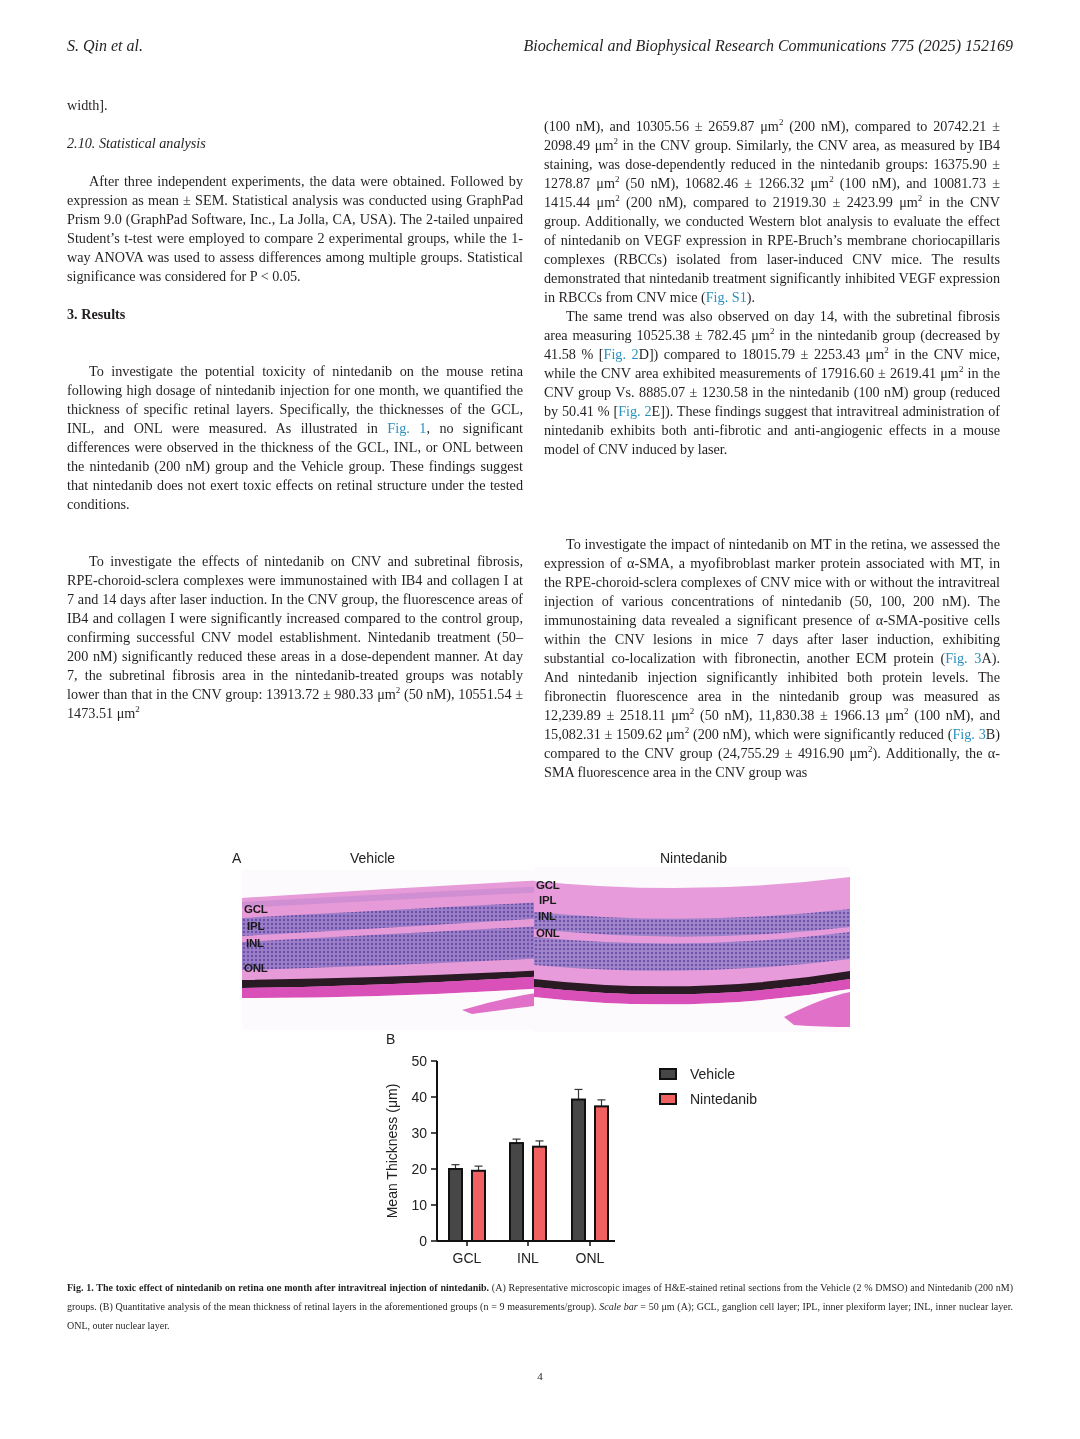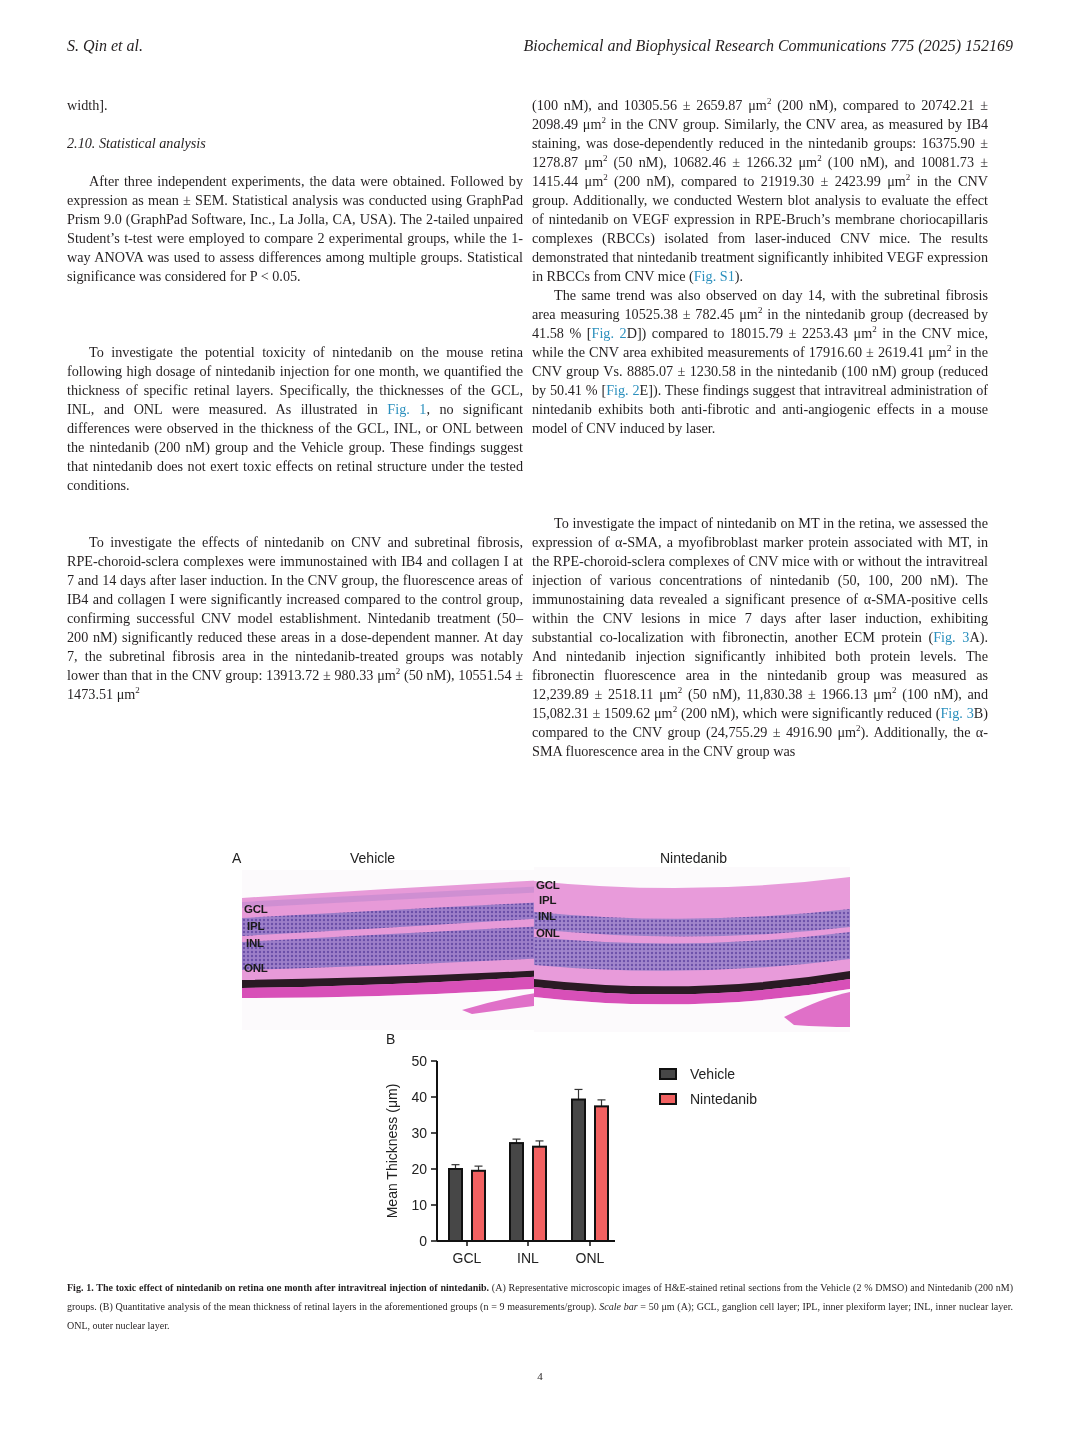--- a/index.html
+++ b/index.html
@@ -2,21 +2,21 @@
 <html><head>
 <meta charset="utf-8">
 <style>
   html, body { margin:0; padding:0; background:#ffffff; }
   body { width:1080px; height:1439px; position:relative; font-family:"Liberation Serif","DejaVu Serif",serif; color:#231f20; overflow:hidden; }
   .running-head { position:absolute; top:37px; font-style:italic; font-size:16px; }
   .rh-left { left:67px; }
   .rh-right { right:67px; }
   .col { position:absolute; top:96px; width:456px; font-size:14.2px; line-height:19px; text-align:justify; }
   .col-left { left:67px; }
-  .col-right { left:532px; }
+  .col-right { left:544px;margin-top:21px; }
   .col p { margin:0; }
   .indent { text-indent:22px; }
   .sec-title { font-weight:bold; margin:0; }
   .subsec { font-style:italic; margin:0; }
   .link { color:#2a8fbd; }
   sup { font-size:9px; line-height:0; }
   .gap-s { height:19px; }
 
   .fig { position:absolute; left:0; top:845px; width:1080px; height:420px; font-family:"Liberation Sans","DejaVu Sans",sans-serif; }
   .panel-label { position:absolute; font-size:14px; color:#222; }
@@ -38,20 +38,21 @@
 <div class="running-head rh-left">S. Qin et al.</div>
 <div class="running-head rh-right">Biochemical and Biophysical Research Communications 775 (2025) 152169</div>
 
 <div class="col col-left">
   <p>width].</p>
   <div class="gap-s"></div>
   <p class="subsec">2.10.  Statistical analysis</p>
   <div class="gap-s"></div>
   <p class="indent">After three independent experiments, the data were obtained. Followed by expression as mean ± SEM. Statistical analysis was conducted using GraphPad Prism 9.0 (GraphPad Software, Inc., La Jolla, CA, USA). The 2-tailed unpaired Student’s t-test were employed to compare 2 experimental groups, while the 1-way ANOVA was used to assess differences among multiple groups. Statistical significance was considered for P &lt; 0.05.</p>
   <div class="gap-s"></div>
+  <p class="sec-title">3.  Results</p>
   <div class="gap-s"></div>
   <div class="gap-s"></div>
   <p class="indent"><span>To investigate the potential toxicity of nintedanib on the mouse retina following high dosage of nintedanib injection for one month, we quantified the thickness of specific retinal layers. Specifically, the thicknesses of the GCL, INL, and ONL were measured. As illustrated in </span><span class="link">Fig. 1</span><span>, no significant differences were observed in the thickness of the GCL, INL, or ONL between the nintedanib (200 nM) group and the Vehicle group. These findings suggest that nintedanib does not exert toxic effects on retinal structure under the tested conditions.</span></p>
   <div class="gap-s"></div>
   <div class="gap-s"></div>
   <p class="indent"><span>To investigate the effects of nintedanib on CNV and subretinal fibrosis, RPE-choroid-sclera complexes were immunostained with IB4 and collagen I at 7 and 14 days after laser induction. In the CNV group, the fluorescence areas of IB4 and collagen I were significantly increased compared to the control group, confirming successful CNV model establishment. Nintedanib treatment (50–200 nM) significantly reduced these areas in a dose-dependent manner. At day 7, the subretinal fibrosis area in the nintedanib-treated groups was notably lower than that in the CNV group: 13913.72 ± 980.33 μm</span><sup>2</sup><span> (50 nM), 10551.54 ± 1473.51 μm</span><sup>2</sup></p>
 </div>
 
 <div class="col col-right">
   <p><span>(100 nM), and 10305.56 ± 2659.87 μm</span><sup>2</sup><span> (200 nM), compared to 20742.21 ± 2098.49 μm</span><sup>2</sup><span> in the CNV group. Similarly, the CNV area, as measured by IB4 staining, was dose-dependently reduced in the nintedanib groups: 16375.90 ± 1278.87 μm</span><sup>2</sup><span> (50 nM), 10682.46 ± 1266.32 μm</span><sup>2</sup><span> (100 nM), and 10081.73 ± 1415.44 μm</span><sup>2</sup><span> (200 nM), compared to 21919.30 ± 2423.99 μm</span><sup>2</sup><span> in the CNV group. Additionally, we conducted Western blot analysis to evaluate the effect of nintedanib on VEGF expression in RPE-Bruch’s membrane choriocapillaris complexes (RBCCs) isolated from laser-induced CNV mice. The results demonstrated that nintedanib treatment significantly inhibited VEGF expression in RBCCs from CNV mice (</span><span class="link">Fig. S1</span><span>).</span></p>

